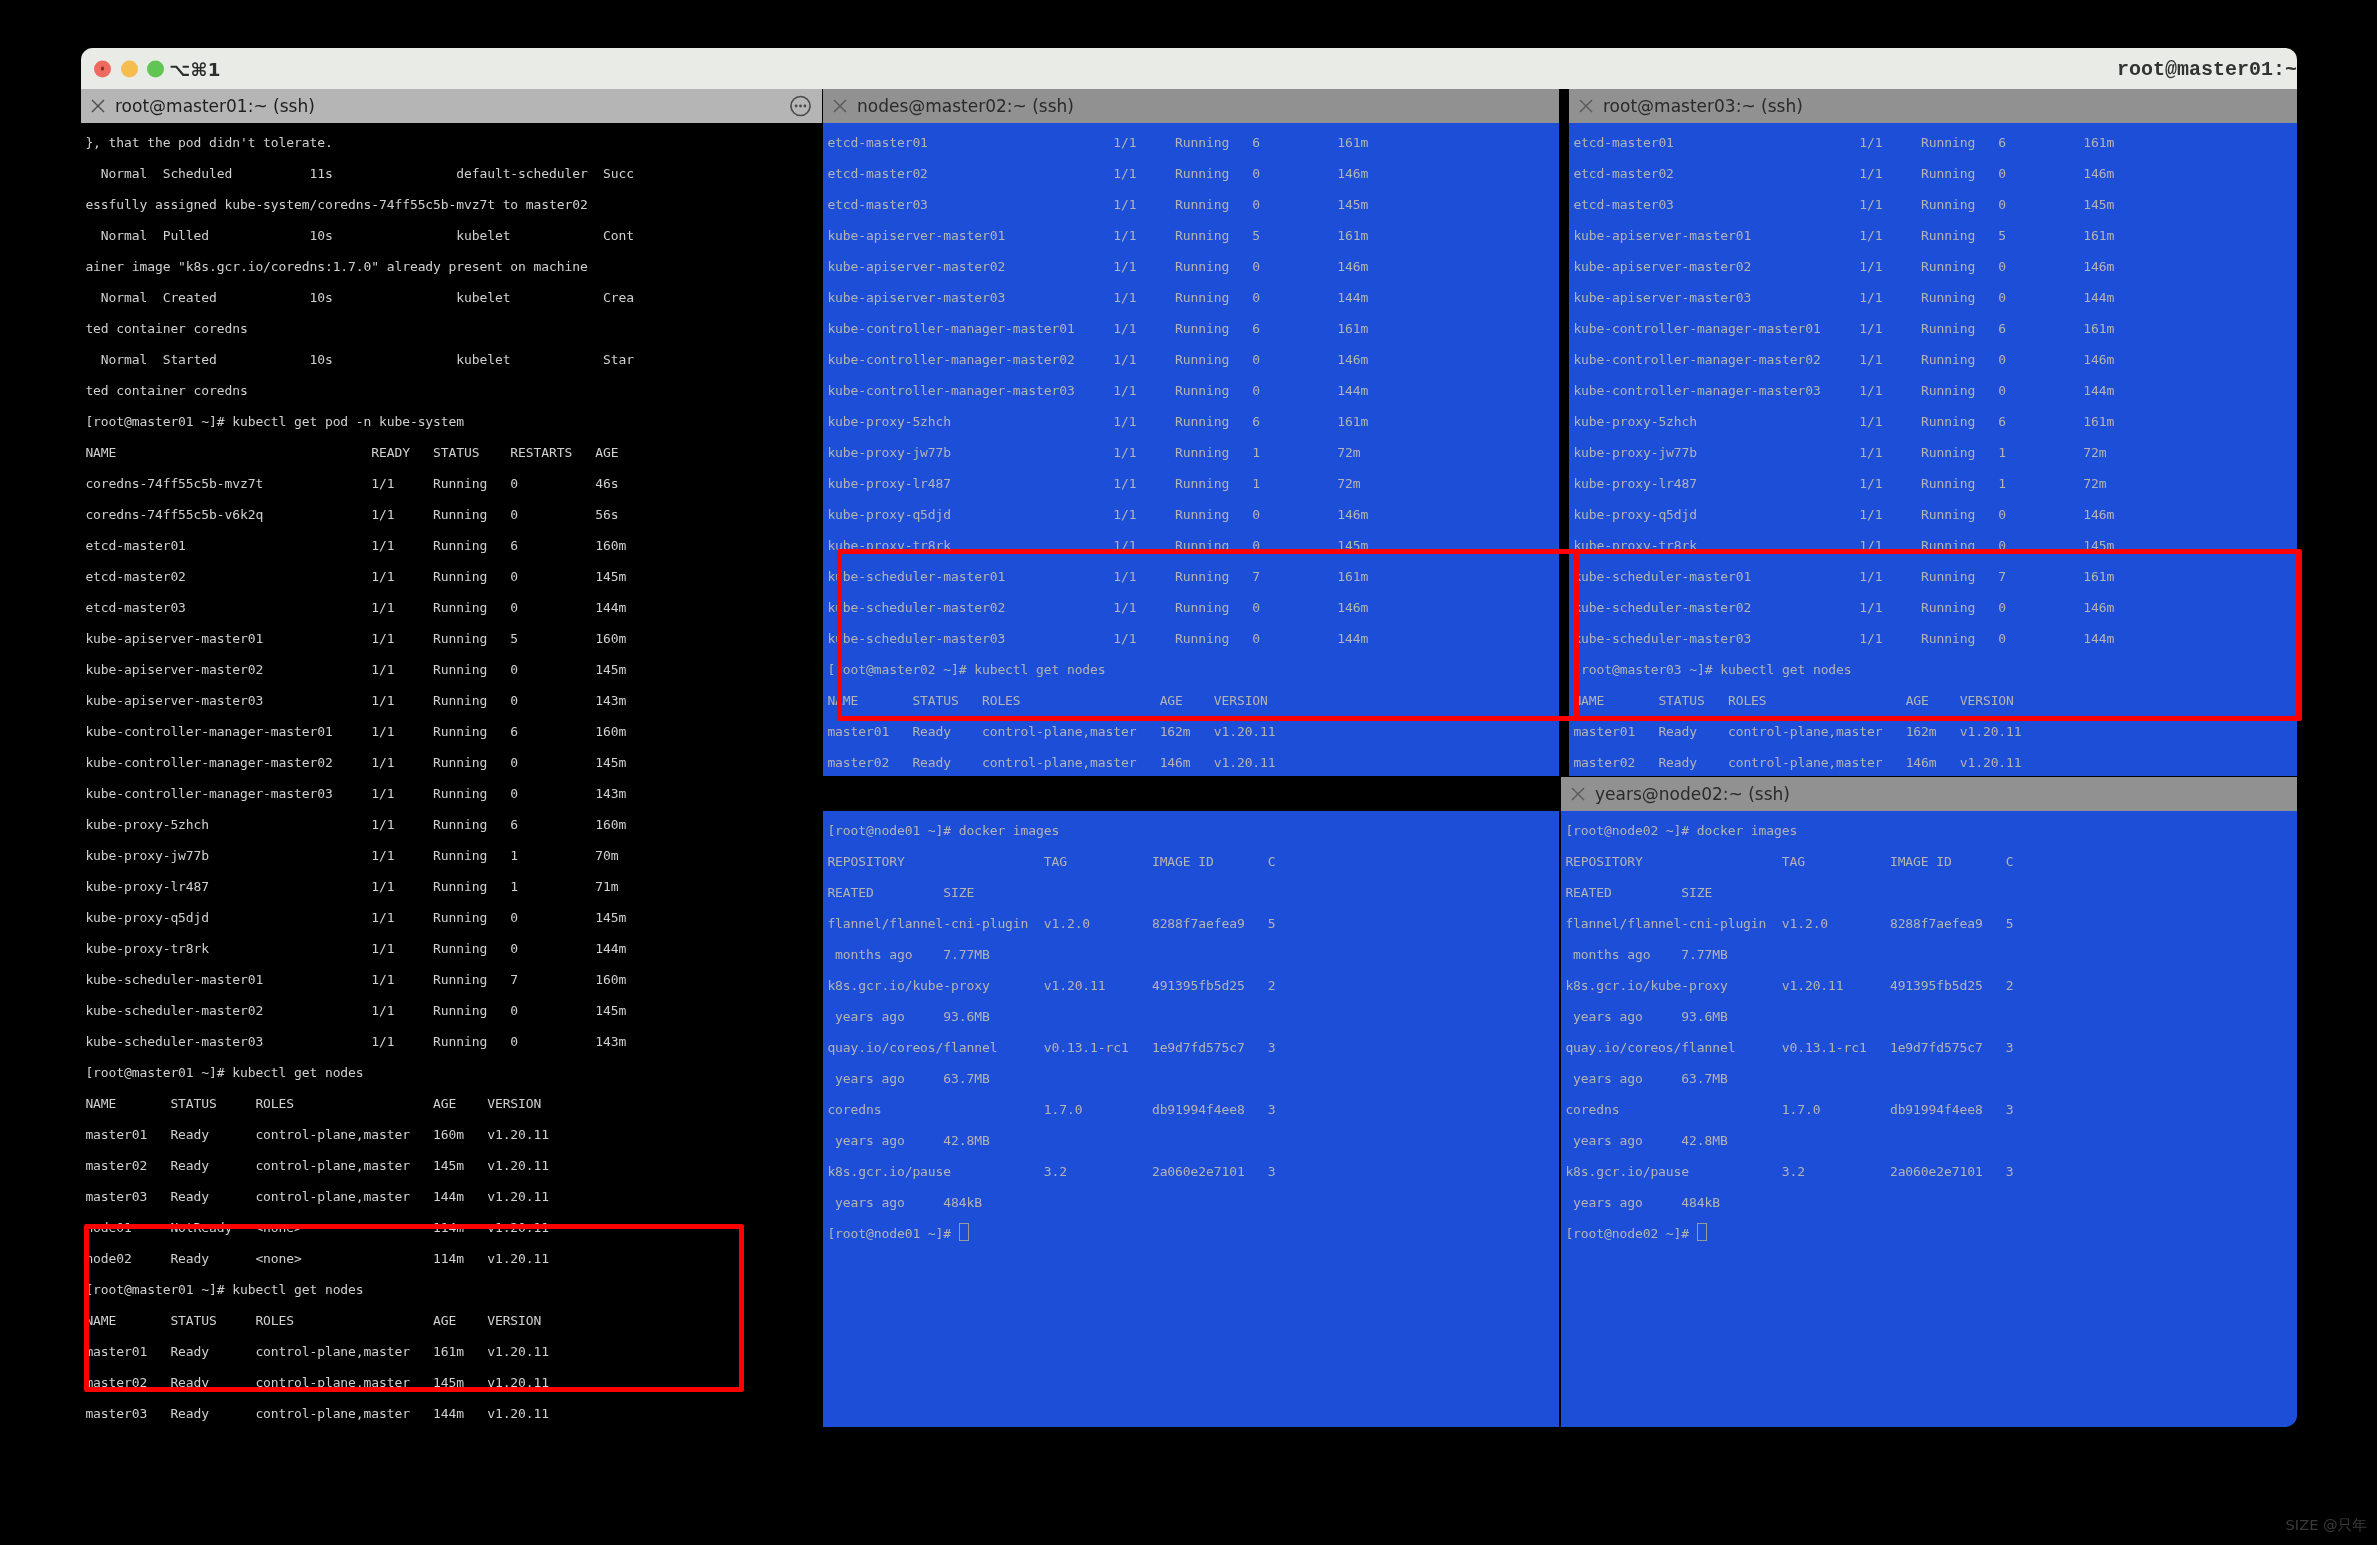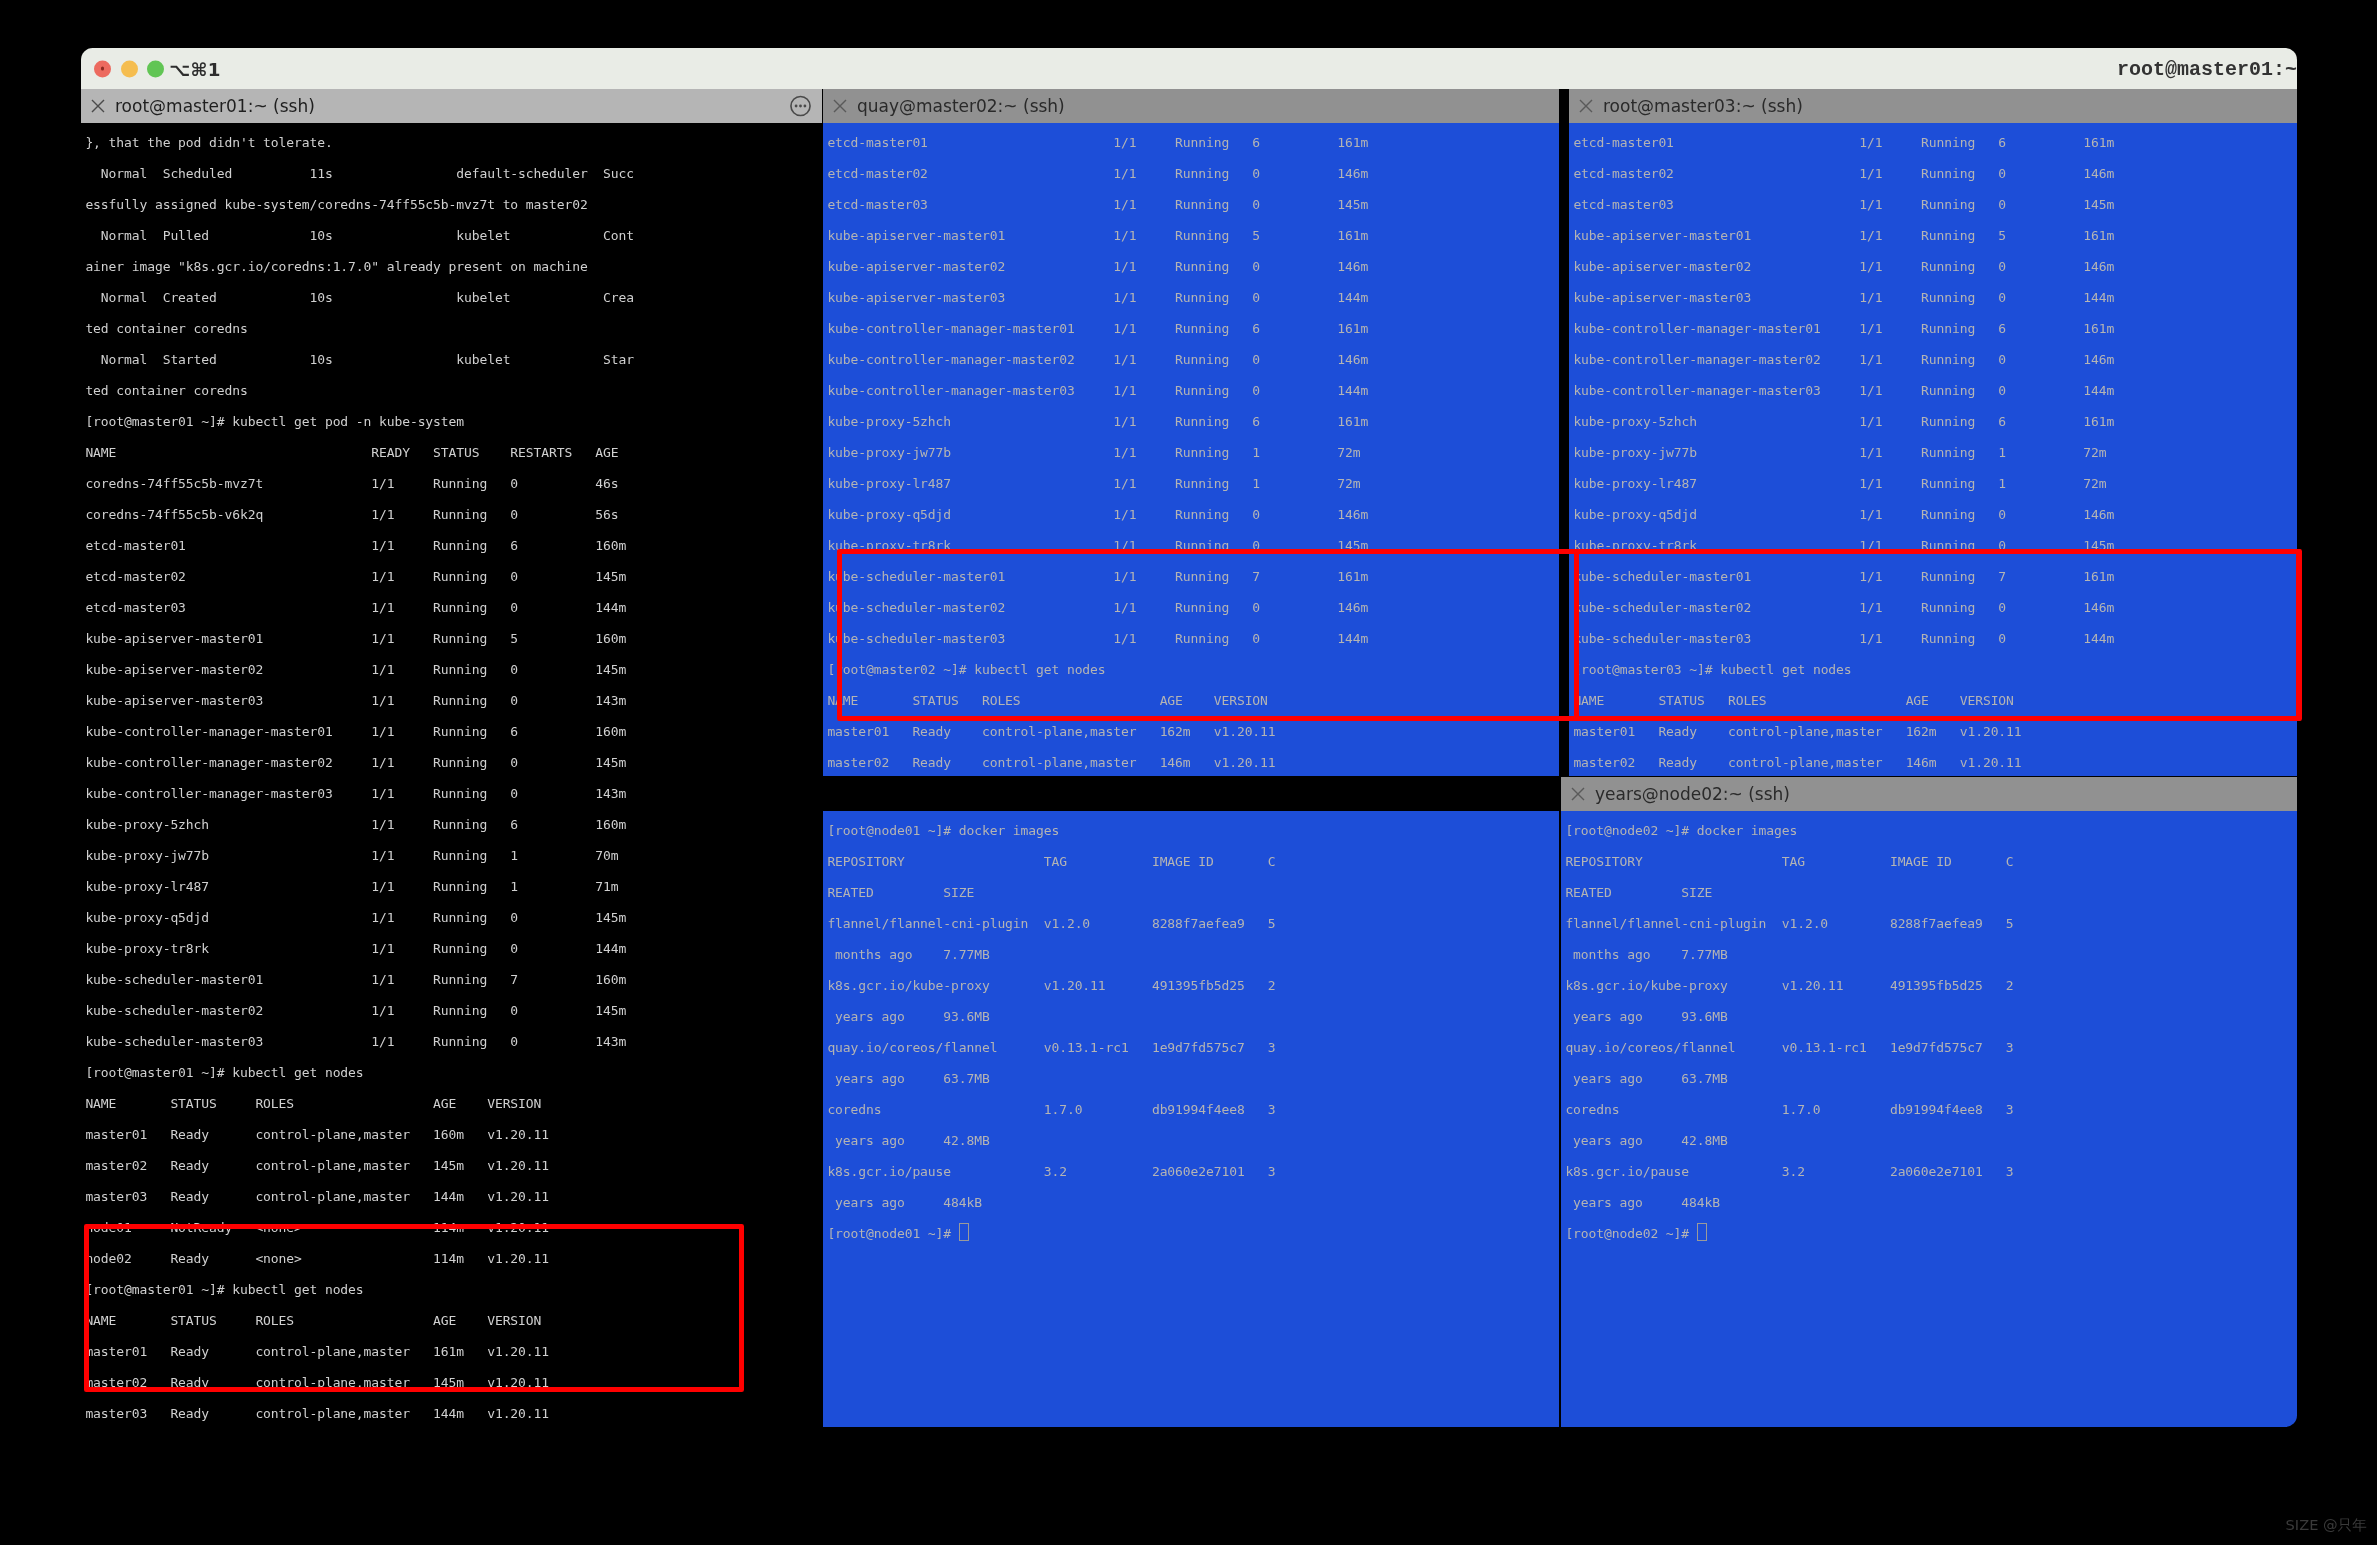--- a/index.html
+++ b/index.html
@@ -142,21 +142,21 @@
     </div>
 
     <div class="pane" id="pane-m02">
       <div class="tabbar inactive">
         <span class="tabclose">
           <svg viewBox="0 0 24 24">
               <line x1="3" y1="3" x2="21" y2="21" stroke="#5a5a5a" stroke-width="2"></line>
               <line x1="21" y1="3" x2="3" y2="21" stroke="#5a5a5a" stroke-width="2"></line>
             </svg>
         </span>
-        <span class="tabtitle">quay@master02:~ (ssh)</span>
+        <span class="tabtitle">nodes@master02:~ (ssh)</span>
       </div>
       <div class="screen idle"><span>etcd-master01                        1/1     Running   6          161m
 etcd-master02                        1/1     Running   0          146m
 etcd-master03                        1/1     Running   0          145m
 kube-apiserver-master01              1/1     Running   5          161m
 kube-apiserver-master02              1/1     Running   0          146m
 kube-apiserver-master03              1/1     Running   0          144m
 kube-controller-manager-master01     1/1     Running   6          161m
 kube-controller-manager-master02     1/1     Running   0          146m
 kube-controller-manager-master03     1/1     Running   0          144m

